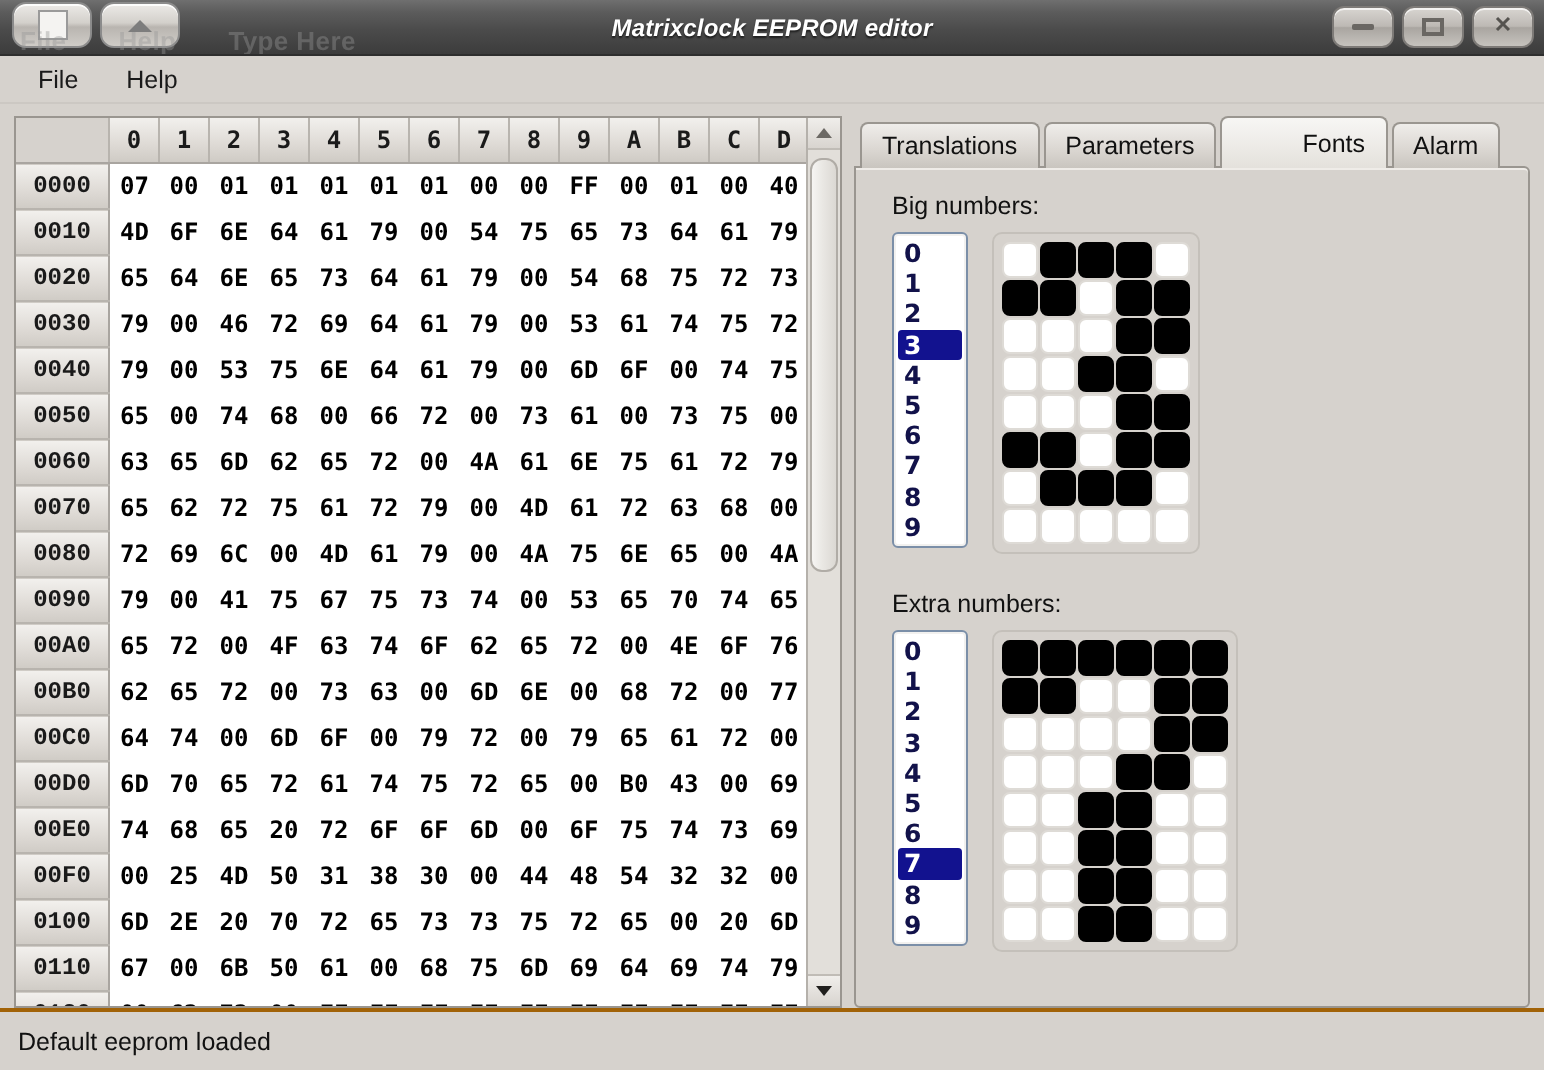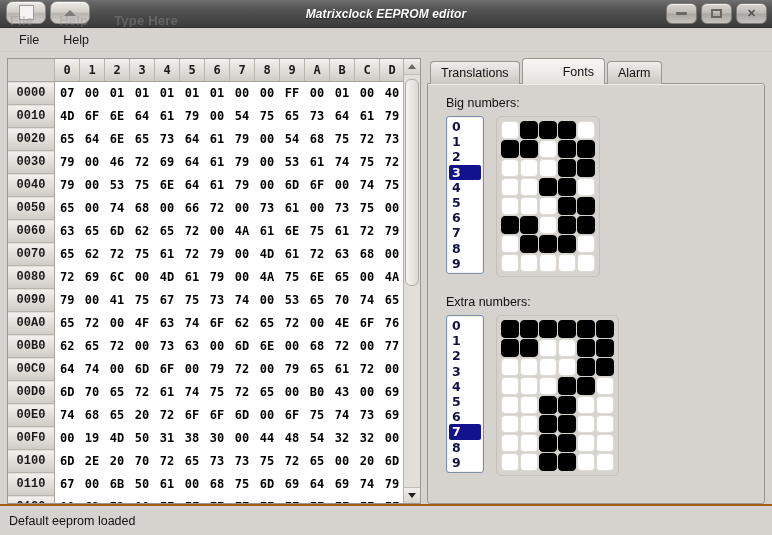--- a/index.html
+++ b/index.html
@@ -517,21 +517,21 @@
                 <td class="zero">00</td>
                 <td>6F</td>
                 <td>75</td>
                 <td>74</td>
                 <td>73</td>
                 <td>69</td>
               </tr>
               <tr>
                 <th>00F0</th>
                 <td class="zero">00</td>
-                <td>19</td>
+                <td>25</td>
                 <td>4D</td>
                 <td>50</td>
                 <td>31</td>
                 <td>38</td>
                 <td>30</td>
                 <td class="zero">00</td>
                 <td>44</td>
                 <td>48</td>
                 <td>54</td>
                 <td>32</td>
@@ -601,20 +601,21 @@
         </div>
         <div class="sb-arrow bot">
             <i></i>
           </div>
       </div>
     </div>
 
     <div class="rightpane">
       <div class="tabstrip" id="tabStrip">
           <div class="tab">Translations</div>
+          <div class="tab">Parameters</div>
           <div class="tab active">Fonts</div>
           <div class="tab">Alarm</div>
         </div>
       <div class="tabbody">
 
         <div class="section-label">Big numbers:</div>
         <div class="fontrow">
           <div class="listbox" id="bigList">
               <div class="litem">0</div>
               <div class="litem">1</div>

